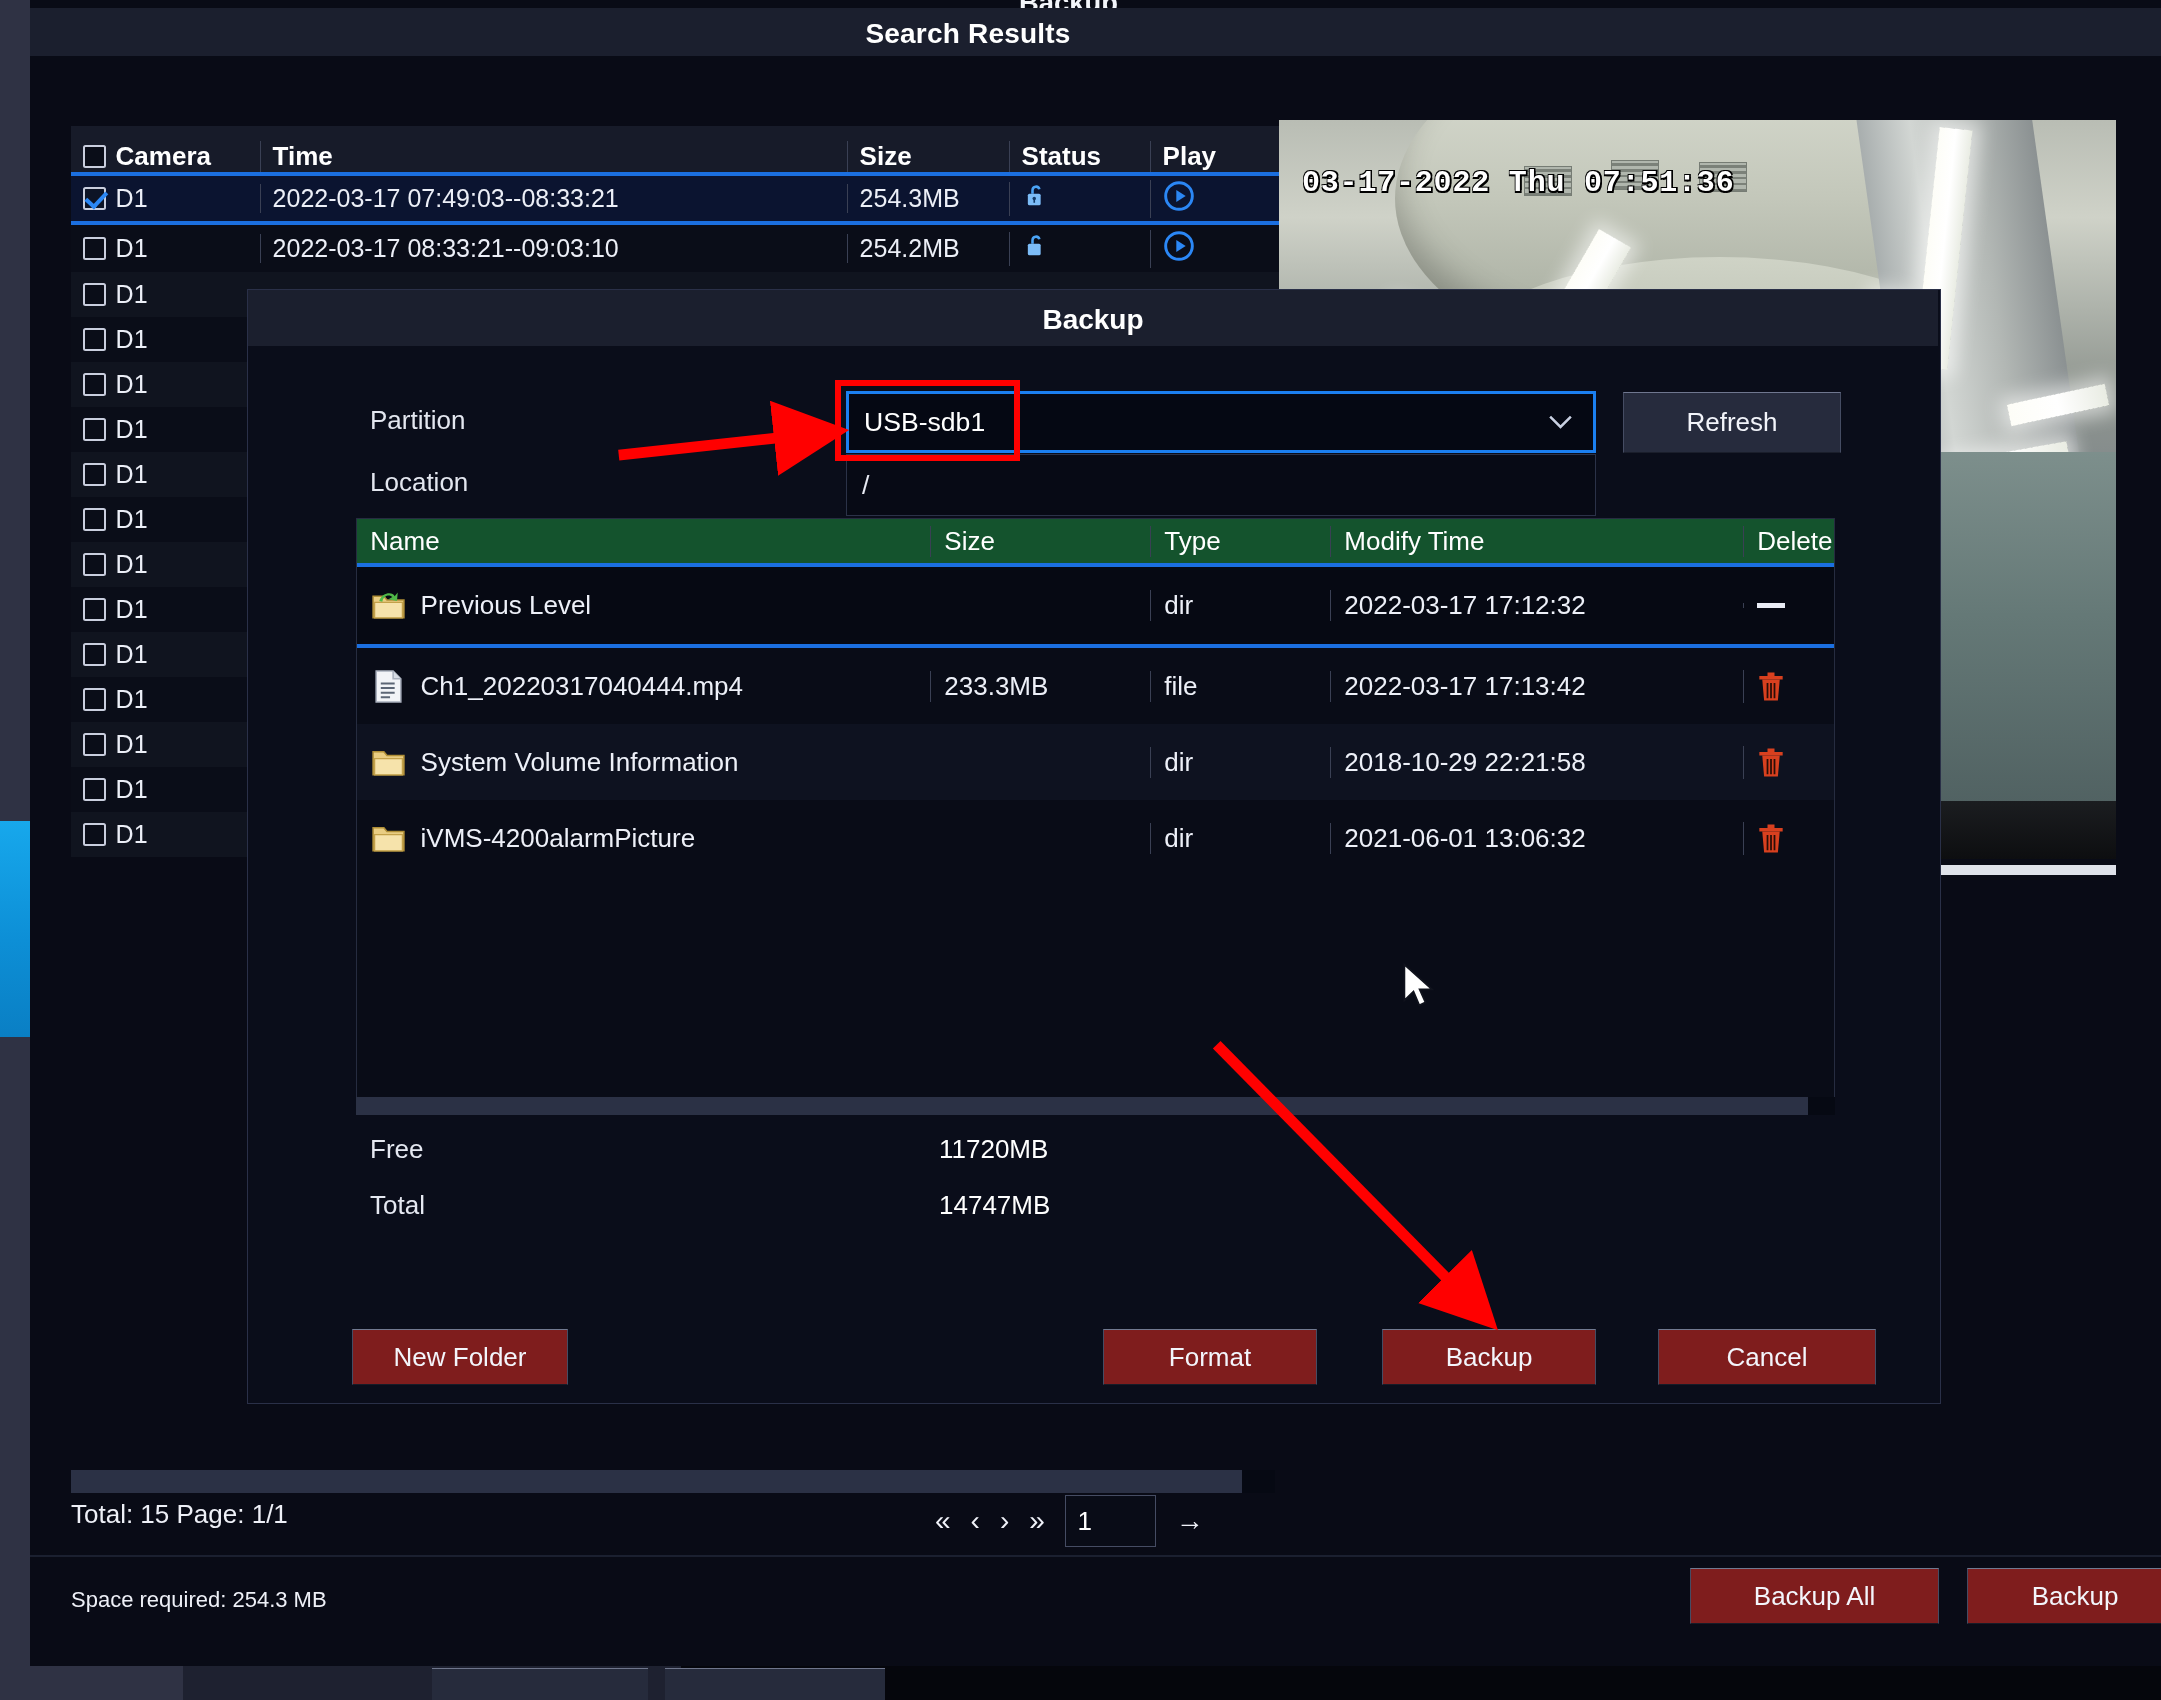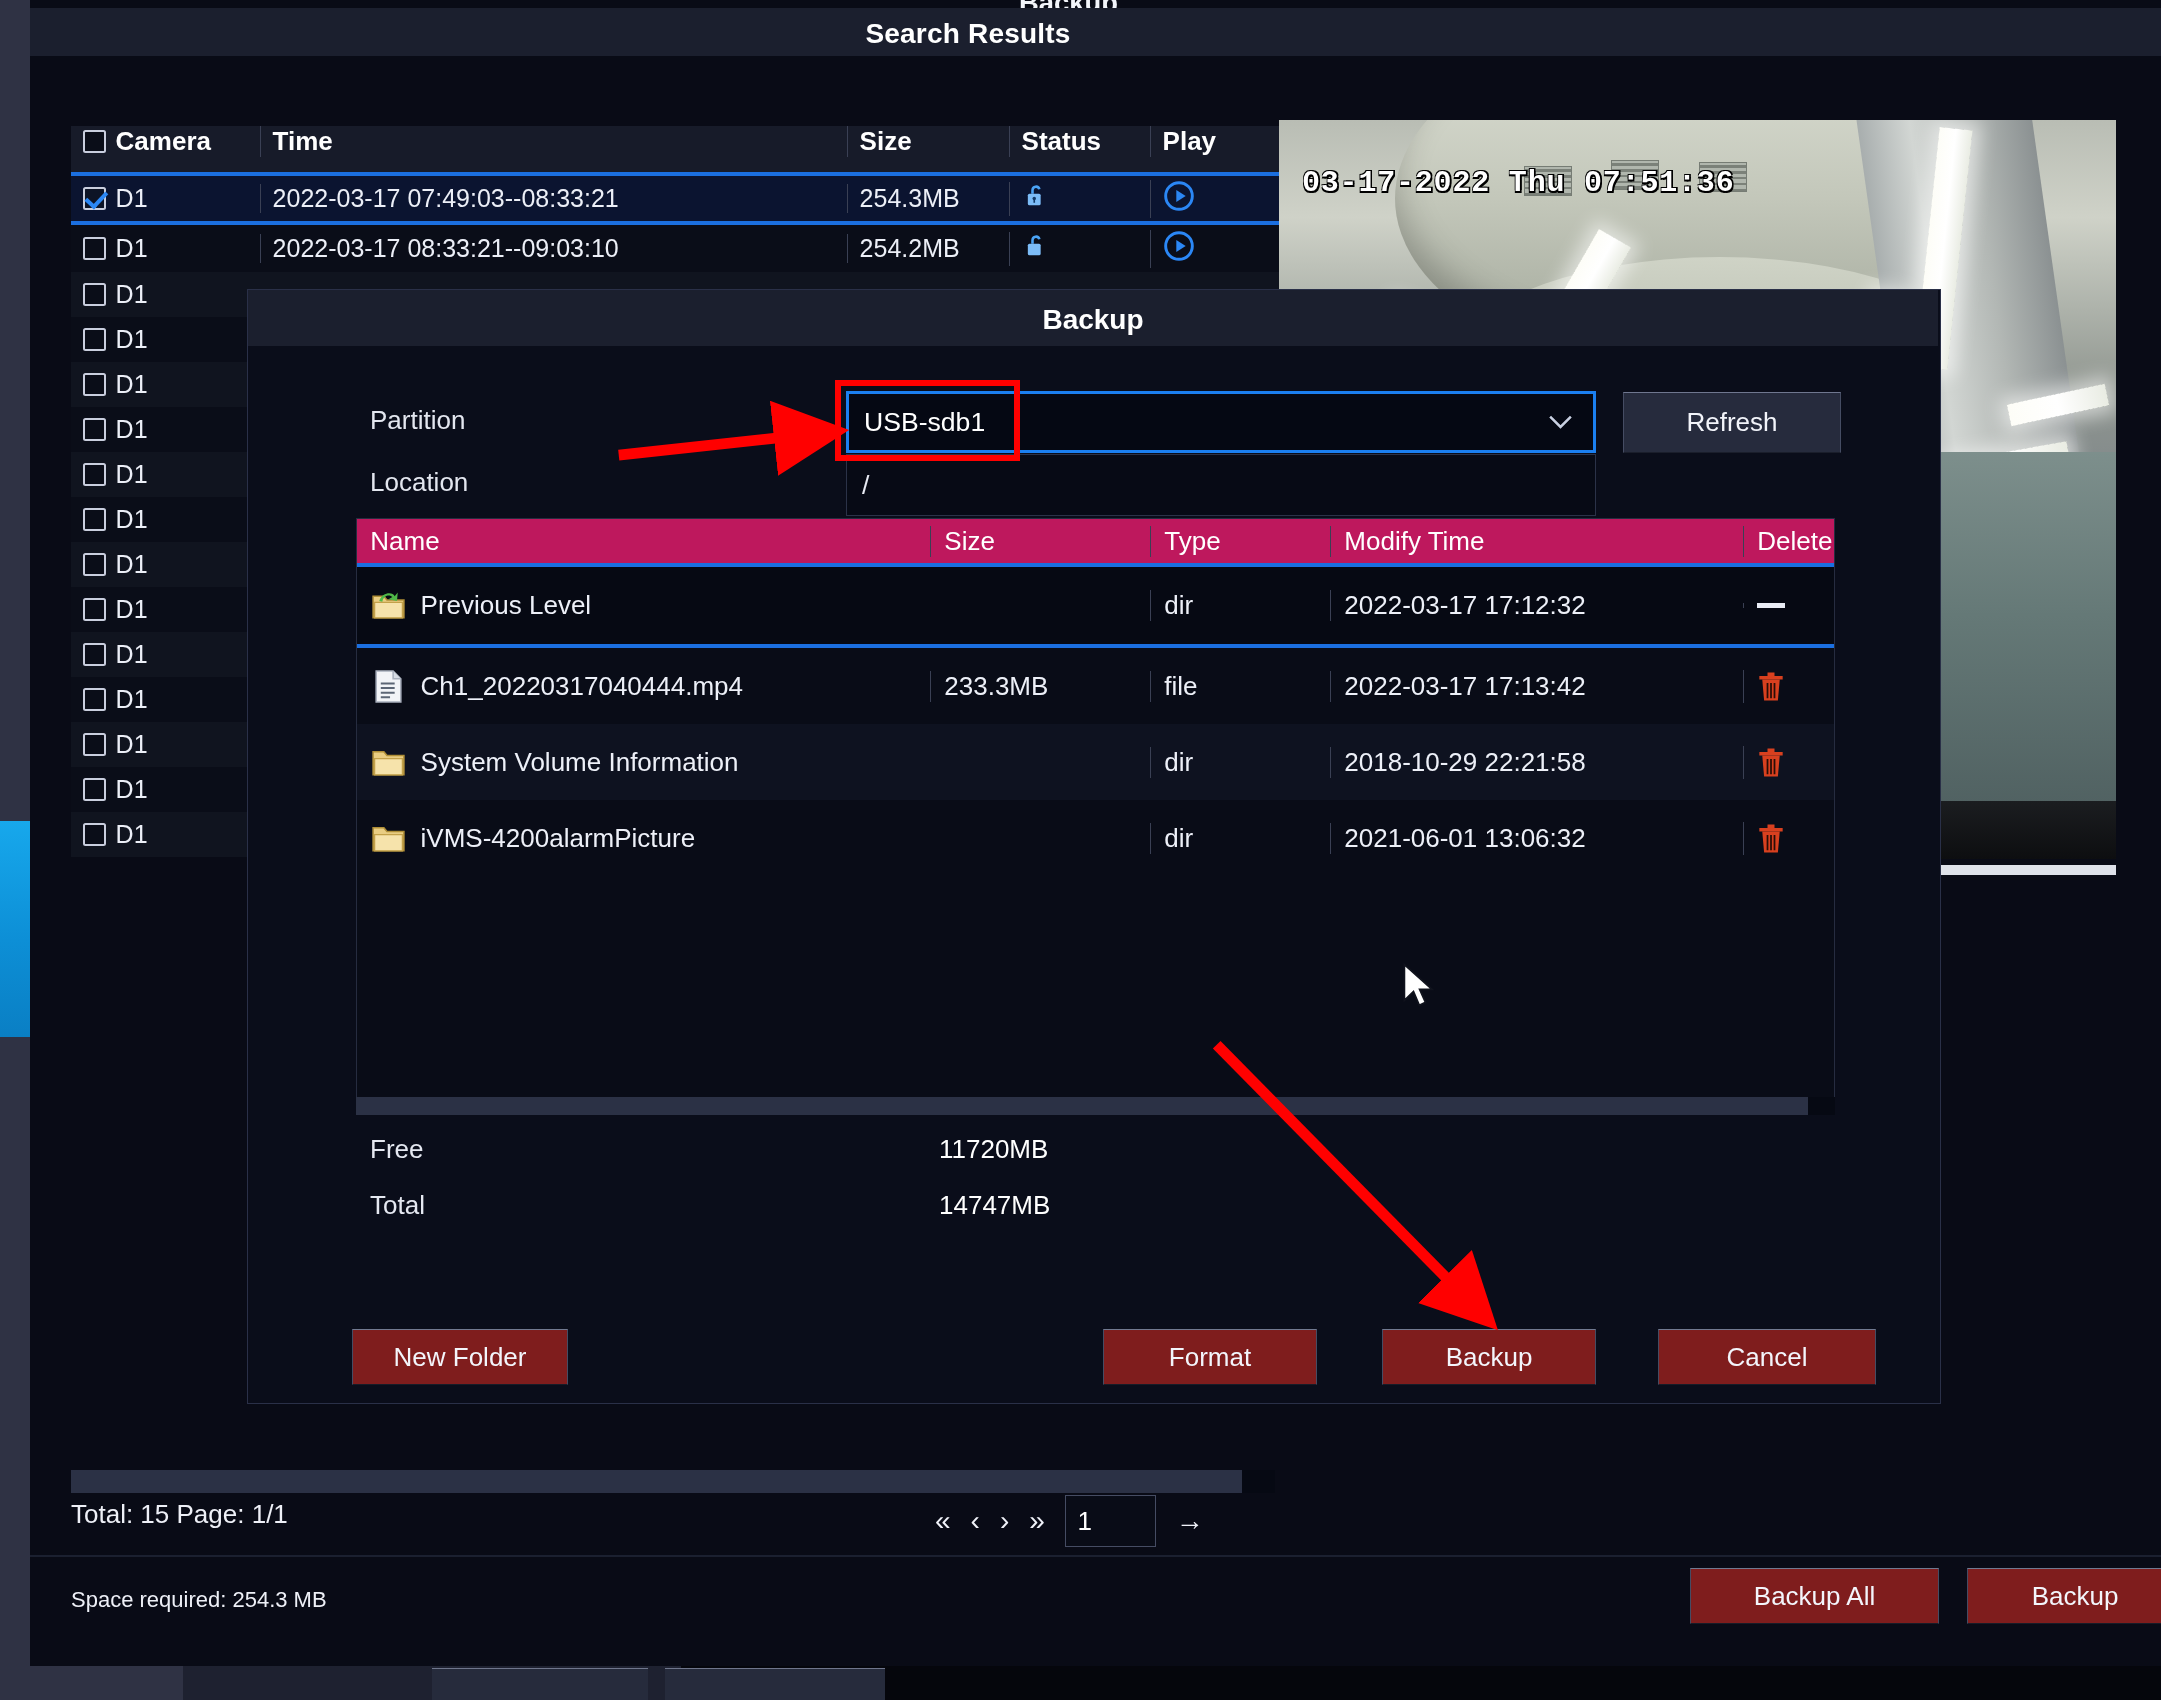--- a/index.html
+++ b/index.html
@@ -69,21 +69,21 @@
   .sr-title {
     position: absolute; left: 0; top: 18.3px; width: 1876px;
     text-align: center; color: #ffffff;
     font-size: 28px; font-weight: bold;
     letter-spacing: 0.2px;
   }
 
   
   .sr-table { position: absolute; left: 41px; top: 126px; width: 1225px; }
   .sr-head {
-    display: flex; height: 50px; align-items: flex-start;
+    display: flex; height: 50px; align-items: flex-end;
     background: #171b29; color: #ffffff;
     font-size: 26px; font-weight: bold;
     border-bottom: 4.2px solid #1b6fe0;
   }
   .sr-head > div { padding: 0 0 0 11.6px; }
   .c-cam  { width: 189px; display: flex; align-items: center; gap: 10px; }
   .c-time { width: 587px; border-left: 1.7px solid #3a4054; }
   .c-size { width: 162px; border-left: 1.7px solid #3a4054; }
   .c-stat { width: 141px; border-left: 1.7px solid #3a4054; }
   .c-play { width: 145px; border-left: 1.7px solid #3a4054; }
@@ -263,21 +263,21 @@
 
   
   .ft {
     position:absolute; left:356px; top:518px;
     width:1479px; height:581px;
     background:#090c17;
     border:0.8px solid #262c40;
   }
   .ft-head {
     display:flex; height:48px; align-items:center;
-    background:#be185d; color:#ffffff;
+    background:#14532d; color:#ffffff;
     font-size:26px;
     border-bottom:4.2px solid #1b6fe0;
   }
   .ft-head > div { padding-left:13.3px; }
   .f-name { width:573px; }
   .f-size { width:220px; border-left:1.7px solid #3a4054; }
   .f-type { width:180px; border-left:1.7px solid #3a4054; }
   .f-mod  { width:413px; border-left:1.7px solid #3a4054; }
   .f-del  { width:91px; border-left:1.7px solid #3a4054; }
 

